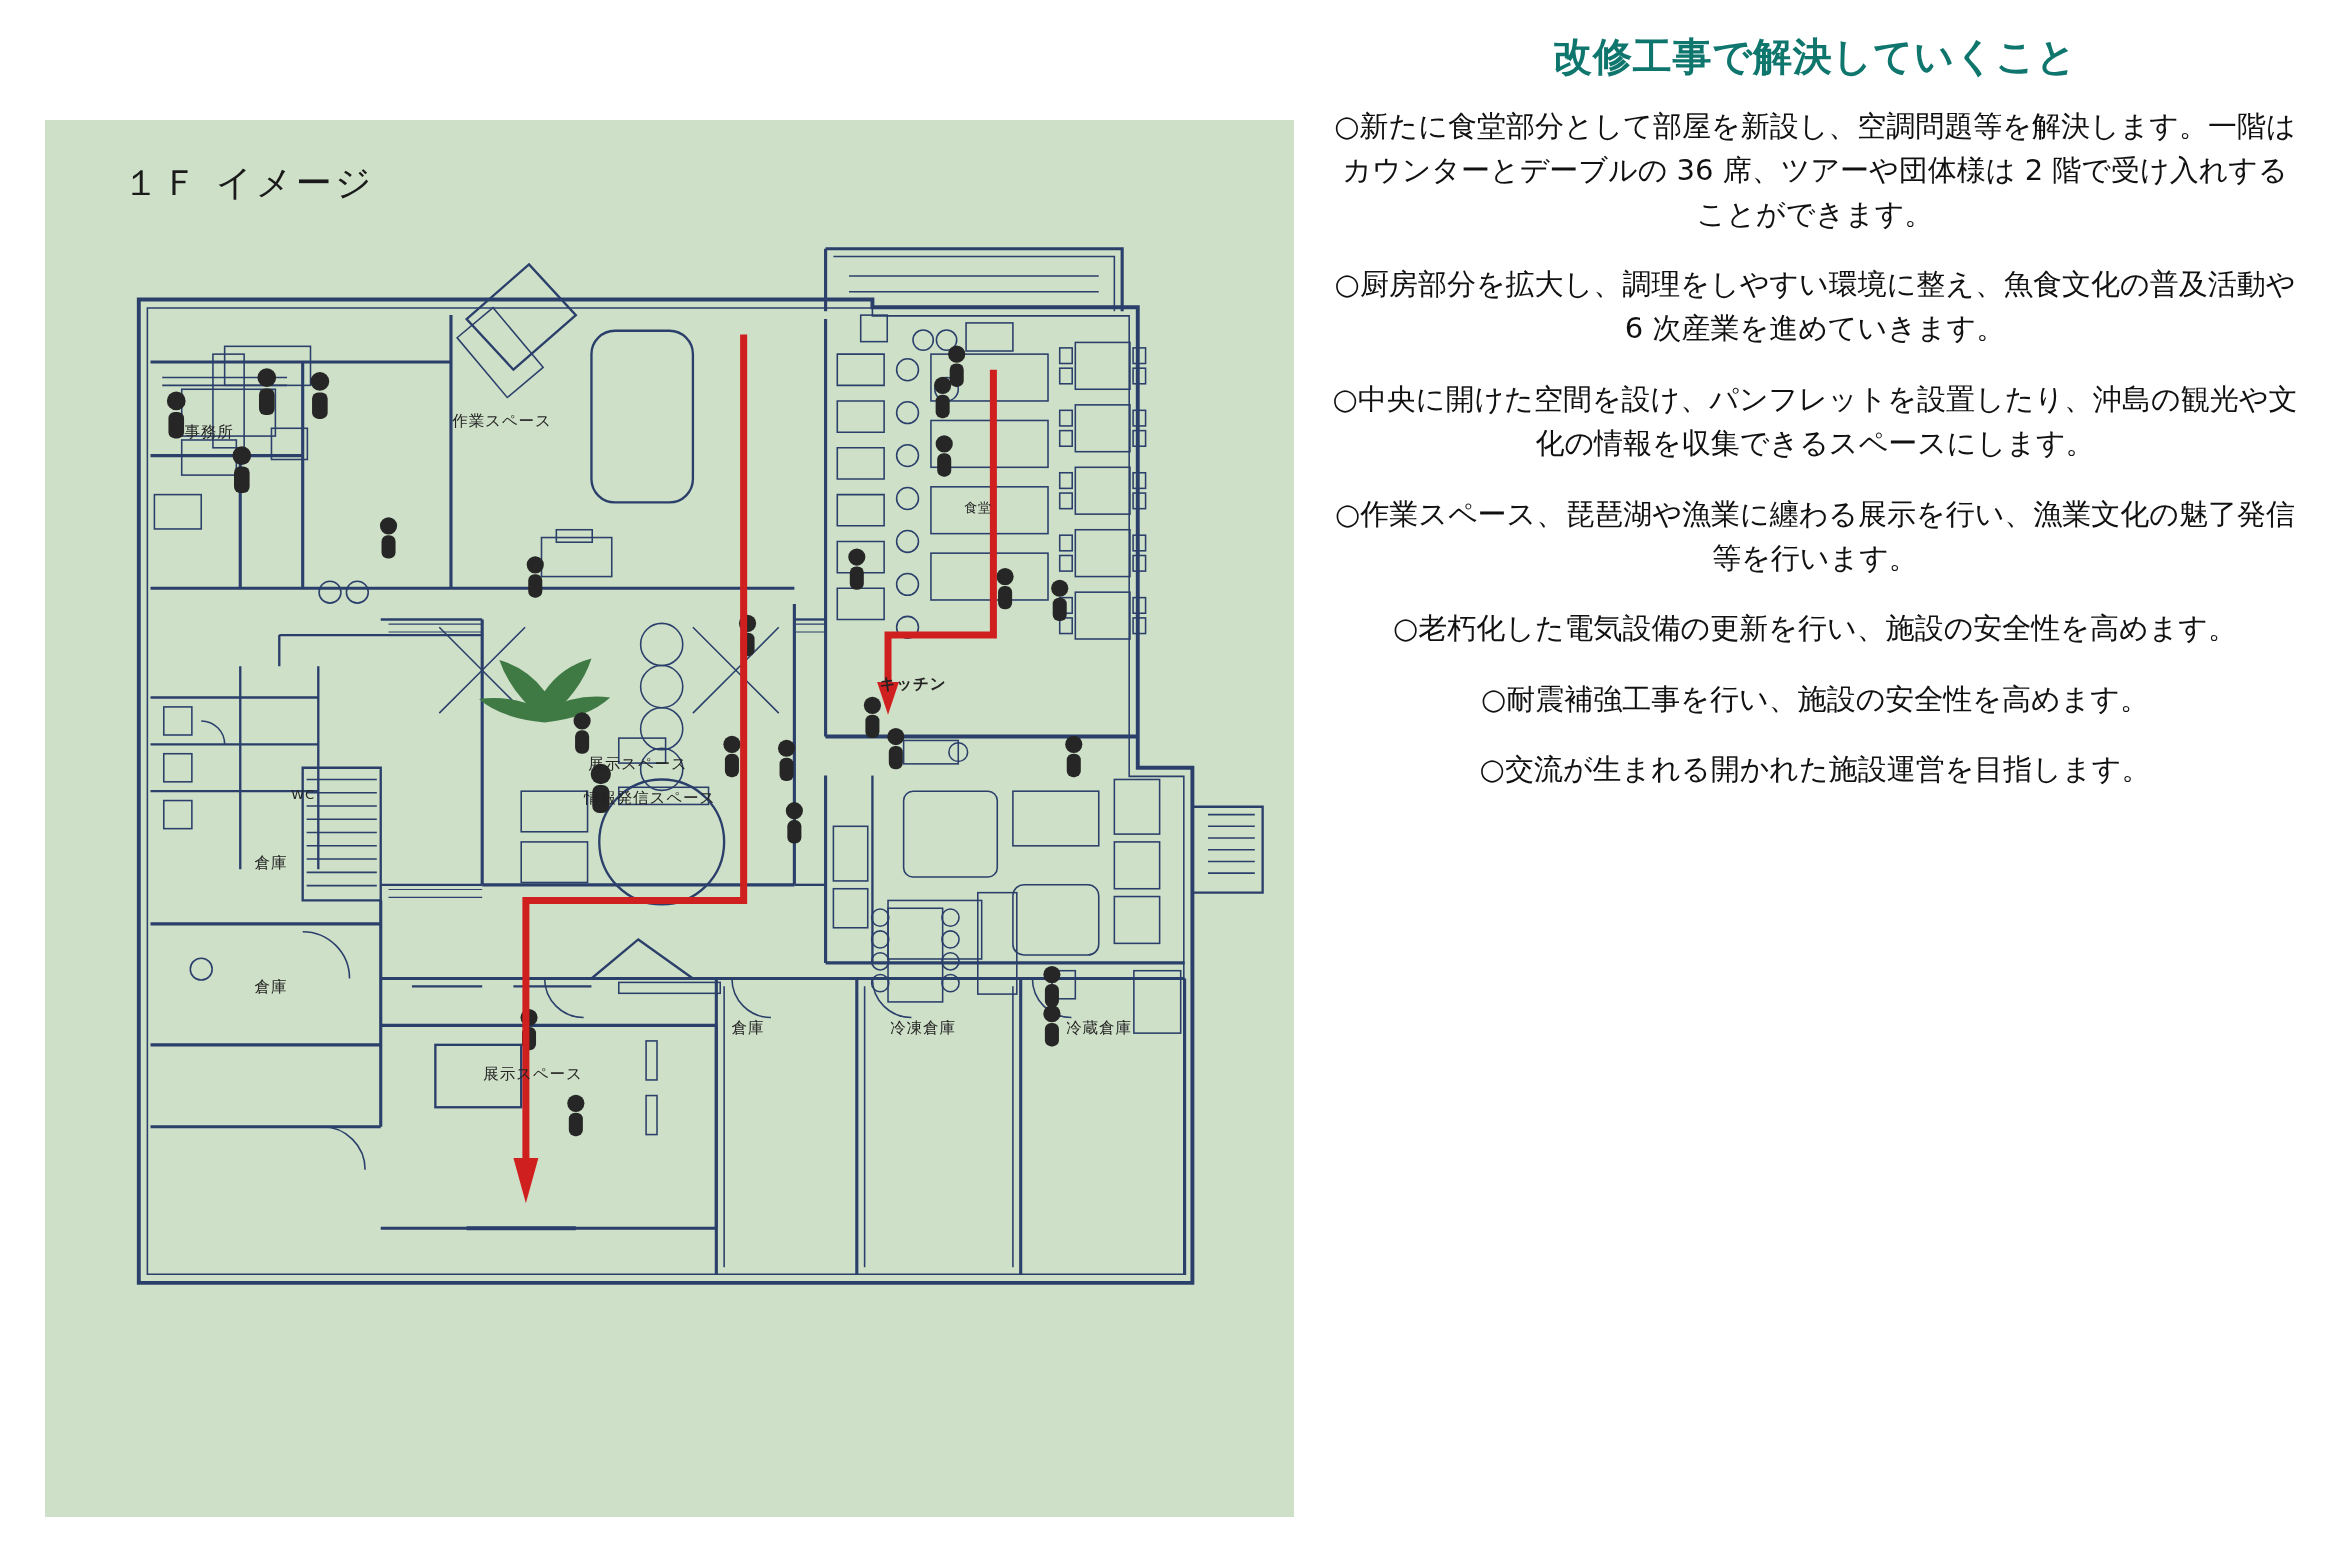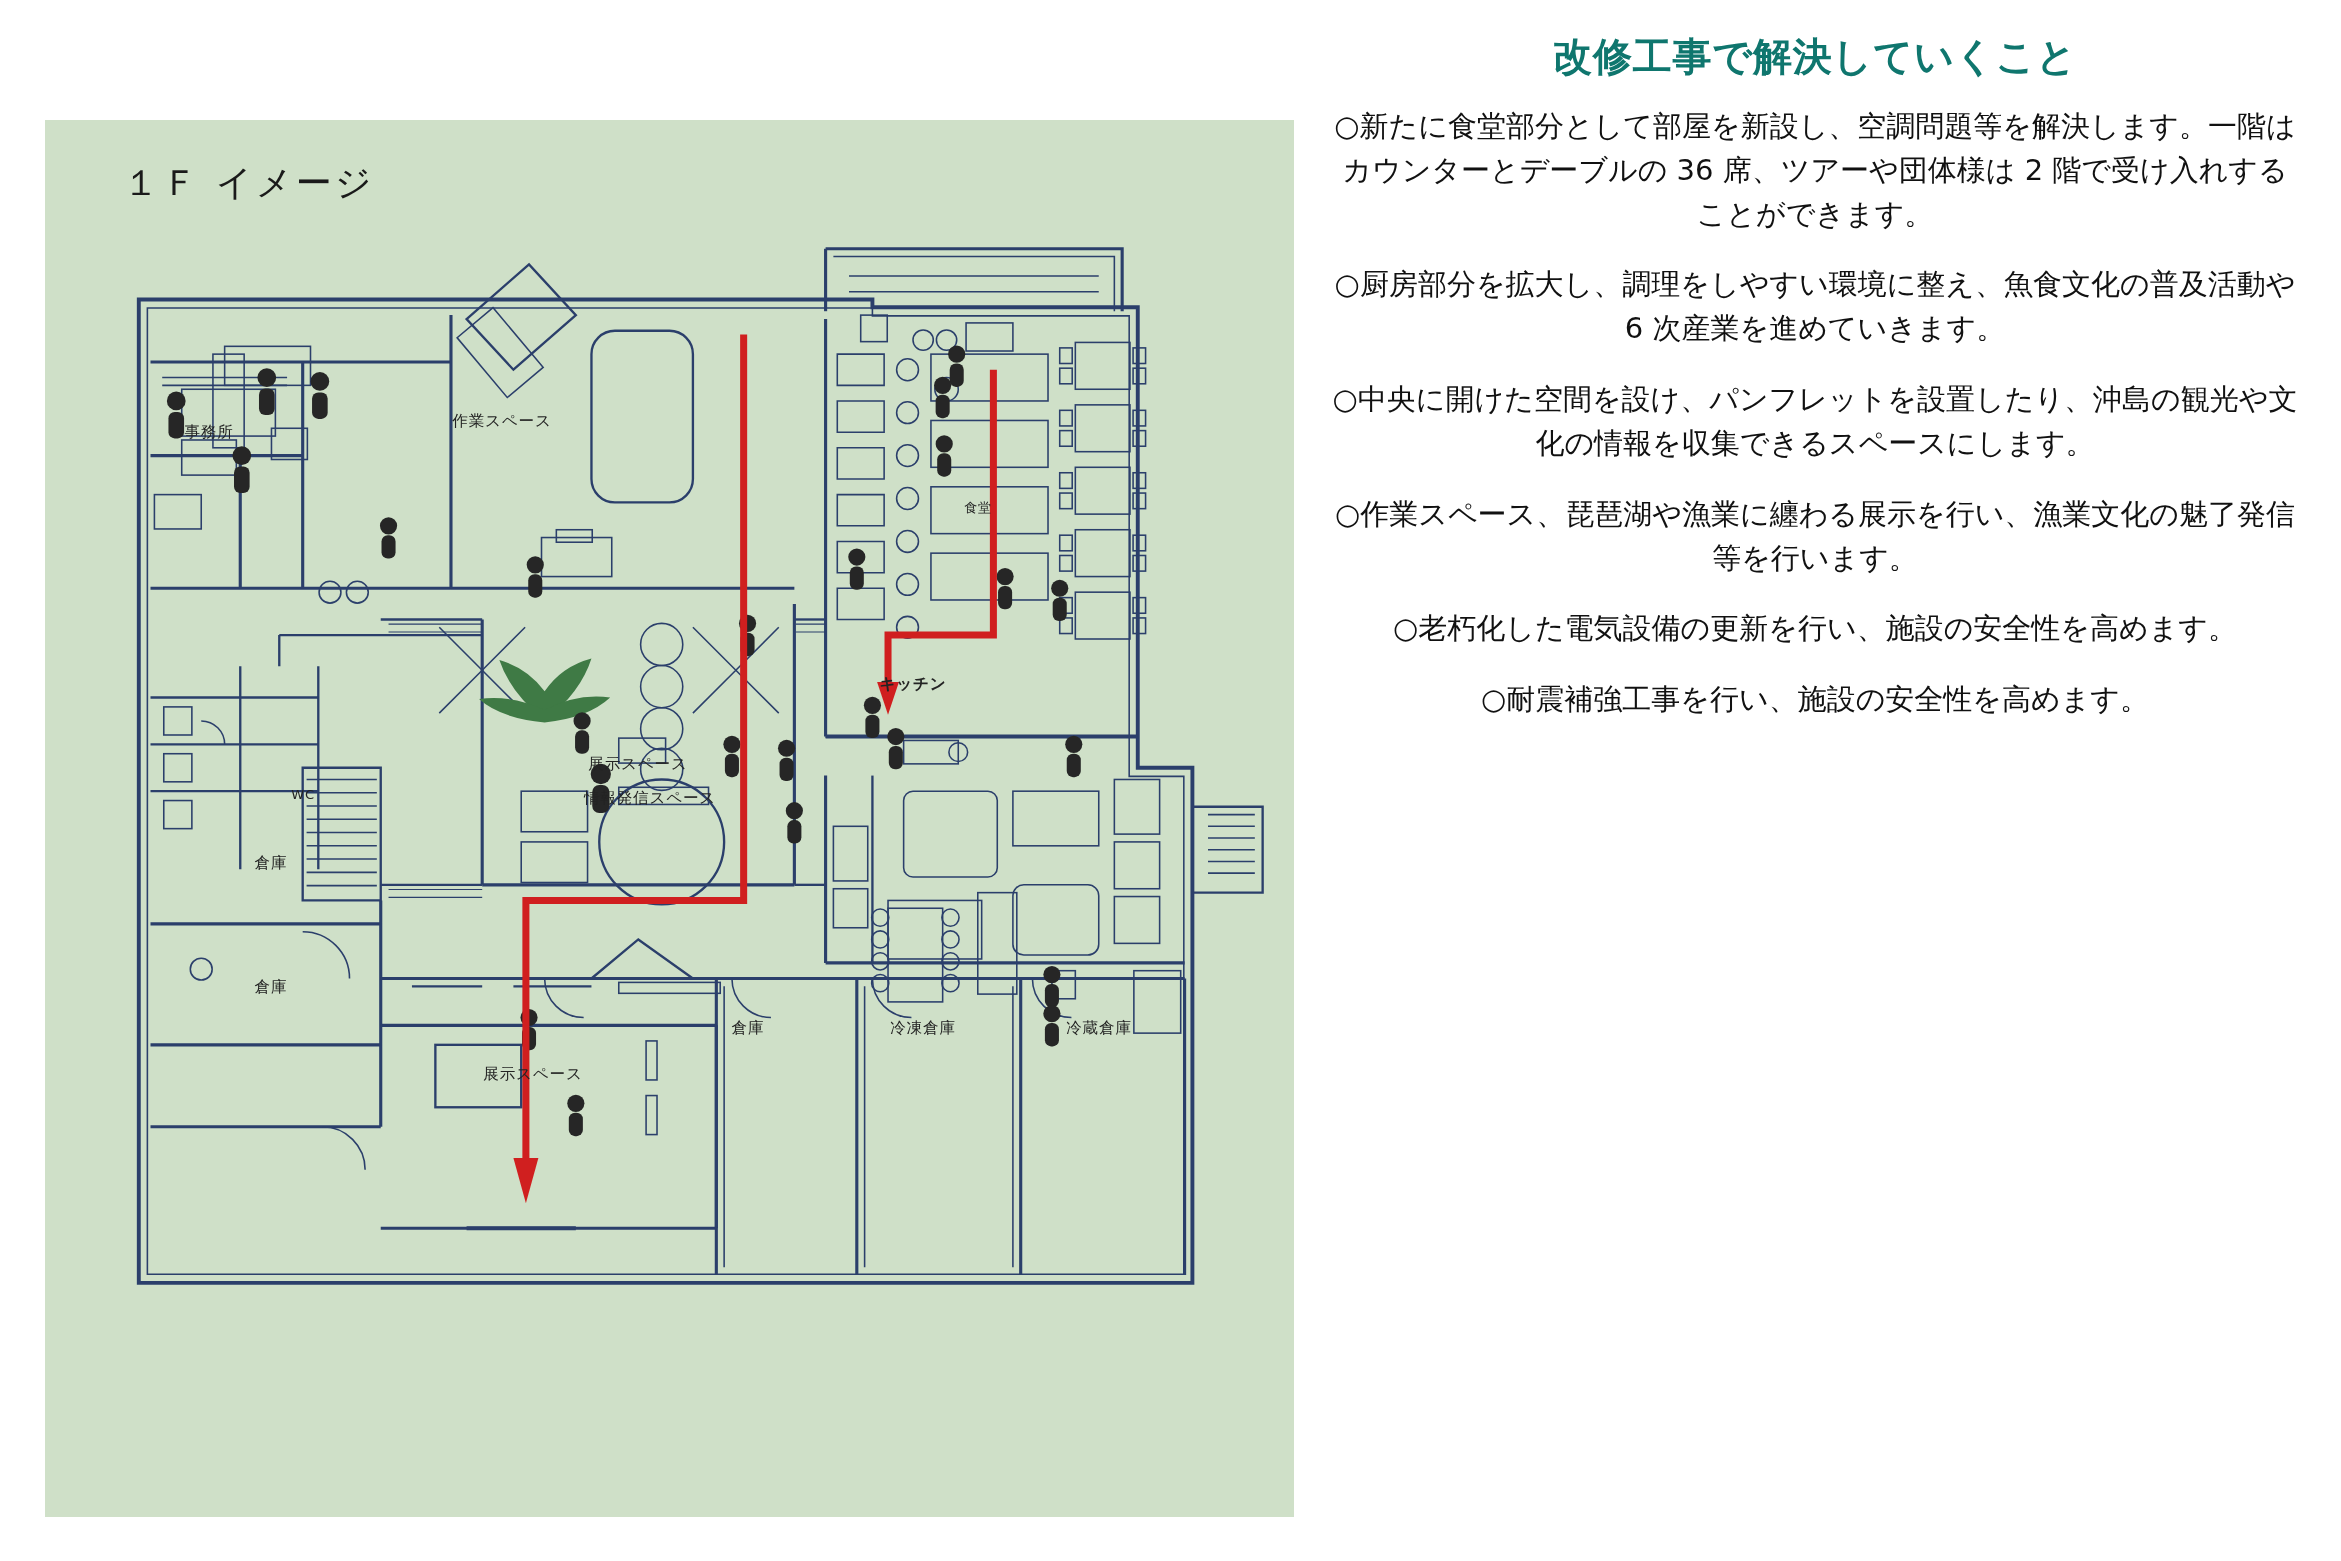--- a/index.html
+++ b/index.html
@@ -358,16 +358,17 @@
 
   <div class="text-col">
     <div class="text-title">改修工事で解決していくこと</div>
 
     <p class="para">○新たに食堂部分として部屋を新設し、空調問題等を解決します。一階はカウンターとデーブルの 36 席、ツアーや団体様は 2 階で受け入れすることができます。</p>
     <p class="para">○厨房部分を拡大し、調理をしやすい環境に整え、魚食文化の普及活動や 6 次産業を進めていきます。</p>
     <p class="para">○中央に開けた空間を設け、パンフレットを設置したり、沖島の観光や文化の情報を収集できるスペースにします。</p>
     <p class="para">○作業スペース、琵琶湖や漁業に纏わる展示を行い、漁業文化の魅了発信等を行います。</p>
     <p class="para">○老朽化した電気設備の更新を行い、施設の安全性を高めます。</p>
     <p class="para">○耐震補強工事を行い、施設の安全性を高めます。</p>
+    <p class="para">○交流が生まれる開かれた施設運営を目指します。</p>
   </div>
 
 </div>
 
 
 </body></html>

